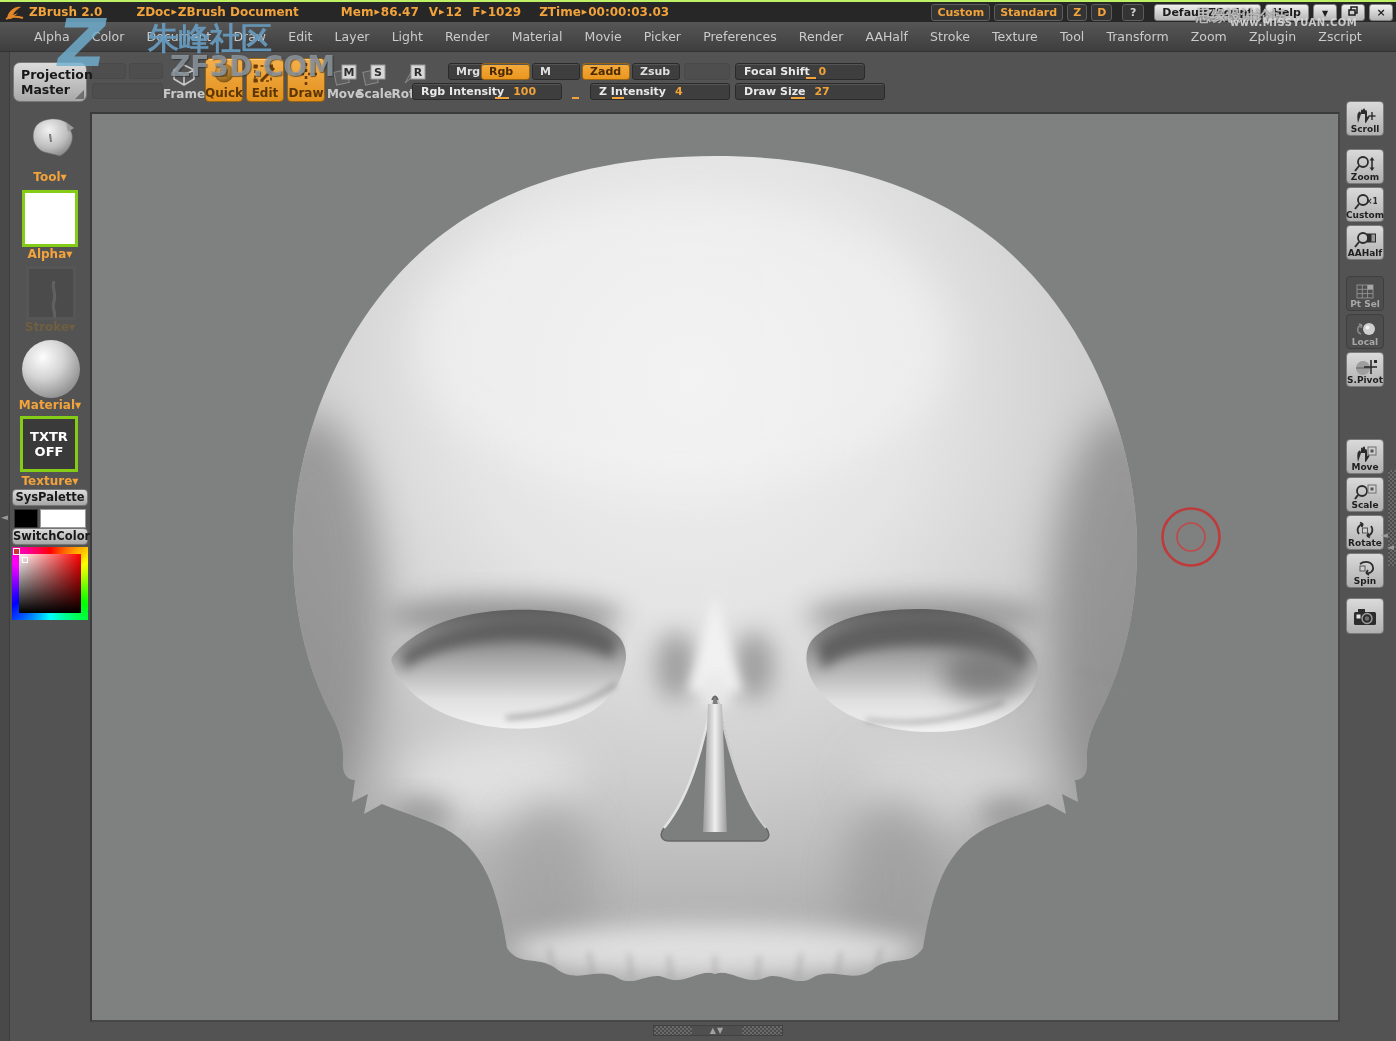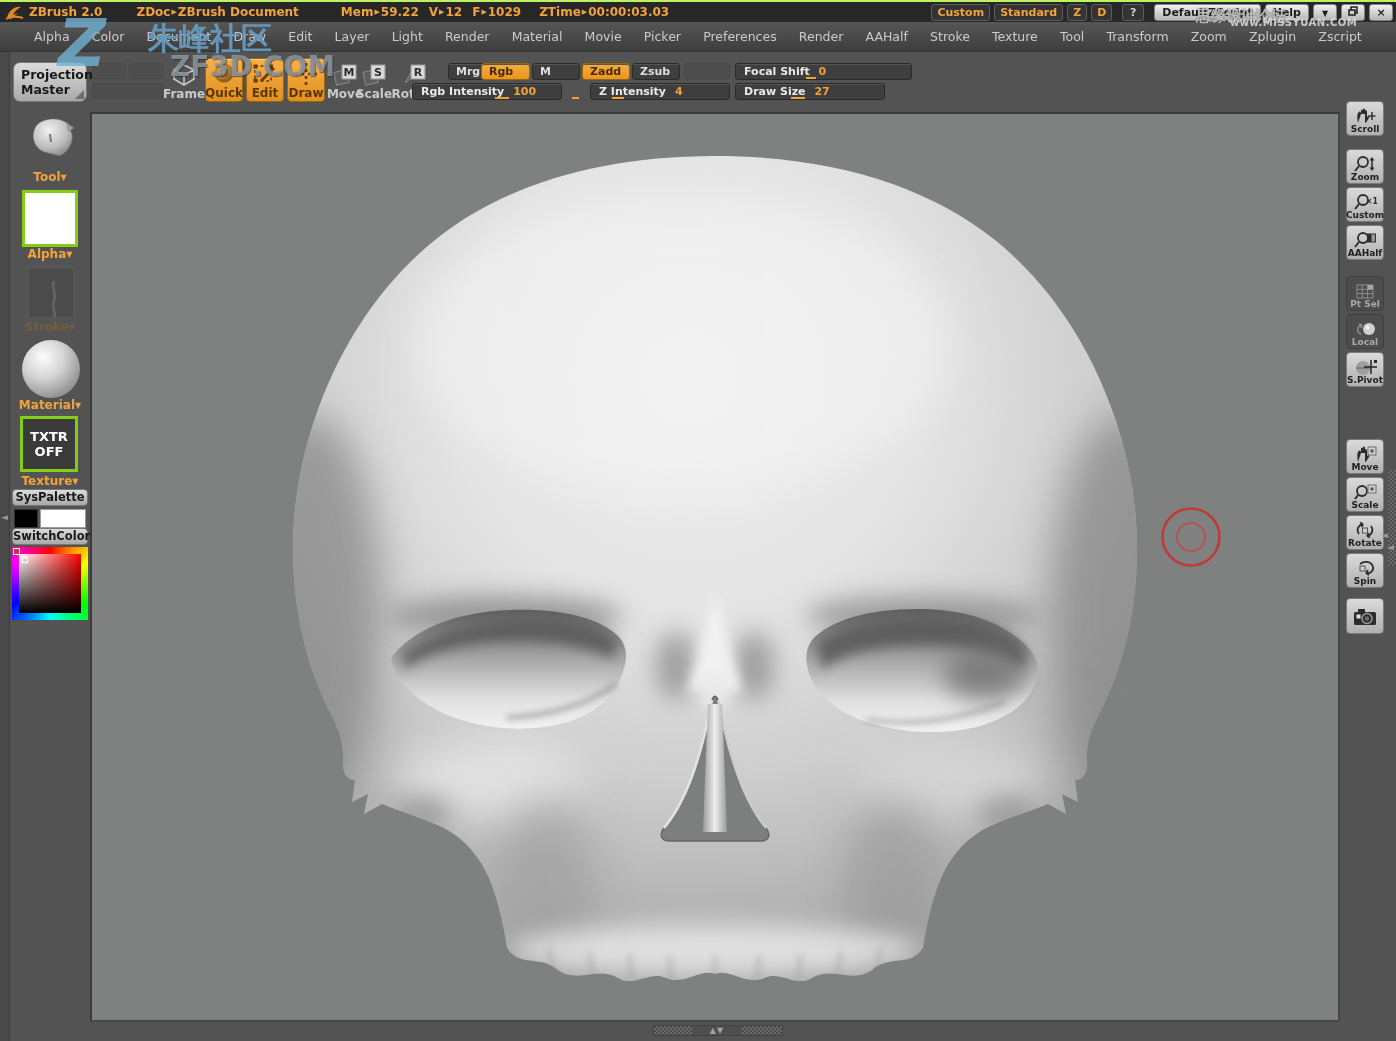--- a/index.html
+++ b/index.html
@@ -75,21 +75,21 @@
     <path d="M2 16 C7 13 12 13 19 15" stroke="#e2862a" stroke-width="2" fill="none"></path>
   </svg>
   <span class="tb-text">ZBrush 2.0</span>
   <span style="width:34px"></span>
   <span class="tb-text">ZDoc</span>
   <span class="tb-arrow">▶</span>
   <span class="tb-text">ZBrush Document</span>
   <span style="width:42px"></span>
   <span class="tb-text">Mem</span>
   <span class="tb-arrow">▶</span>
-  <span class="tb-text">59.22</span>
+  <span class="tb-text">86.47</span>
   <span style="width:10px"></span>
   <span class="tb-text">V</span>
   <span class="tb-arrow">▶</span>
   <span class="tb-text">12</span>
   <span style="width:10px"></span>
   <span class="tb-text">F</span>
   <span class="tb-arrow">▶</span>
   <span class="tb-text">1029</span>
   <span style="width:18px"></span>
   <span class="tb-text">ZTime</span>
@@ -213,21 +213,21 @@
     <span class="tile-label">Rotate</span>
   </div>
 
   <div class="mode-btn" style="left:448px;top:11px;width:52px">Mrgb</div>
   <div class="mode-btn on" style="left:481px;top:11px;width:49px">Rgb</div>
   <div class="mode-btn" style="left:532px;top:11px;width:48px">M</div>
   <div class="mode-btn on" style="left:582px;top:11px;width:48px">Zadd</div>
   <div class="mode-btn" style="left:632px;top:11px;width:48px">Zsub</div>
   <div class="abs ghost" style="left:684px;top:11px;width:46px;height:17px"></div>
 
-  <div class="slider" style="left:735px;top:11px;width:177px">
+  <div class="slider" style="left:735px;top:11px;width:130px">
     <span>Focal Shift</span>
     <span class="val">0</span>
   </div>
   <div class="slider" style="left:412px;top:31px;width:150px">
     <span>Rgb Intensity</span>
     <span class="val">100</span>
   </div>
   <div class="slider" style="left:590px;top:31px;width:140px">
     <span>Z Intensity</span>
     <span class="val">4</span>

